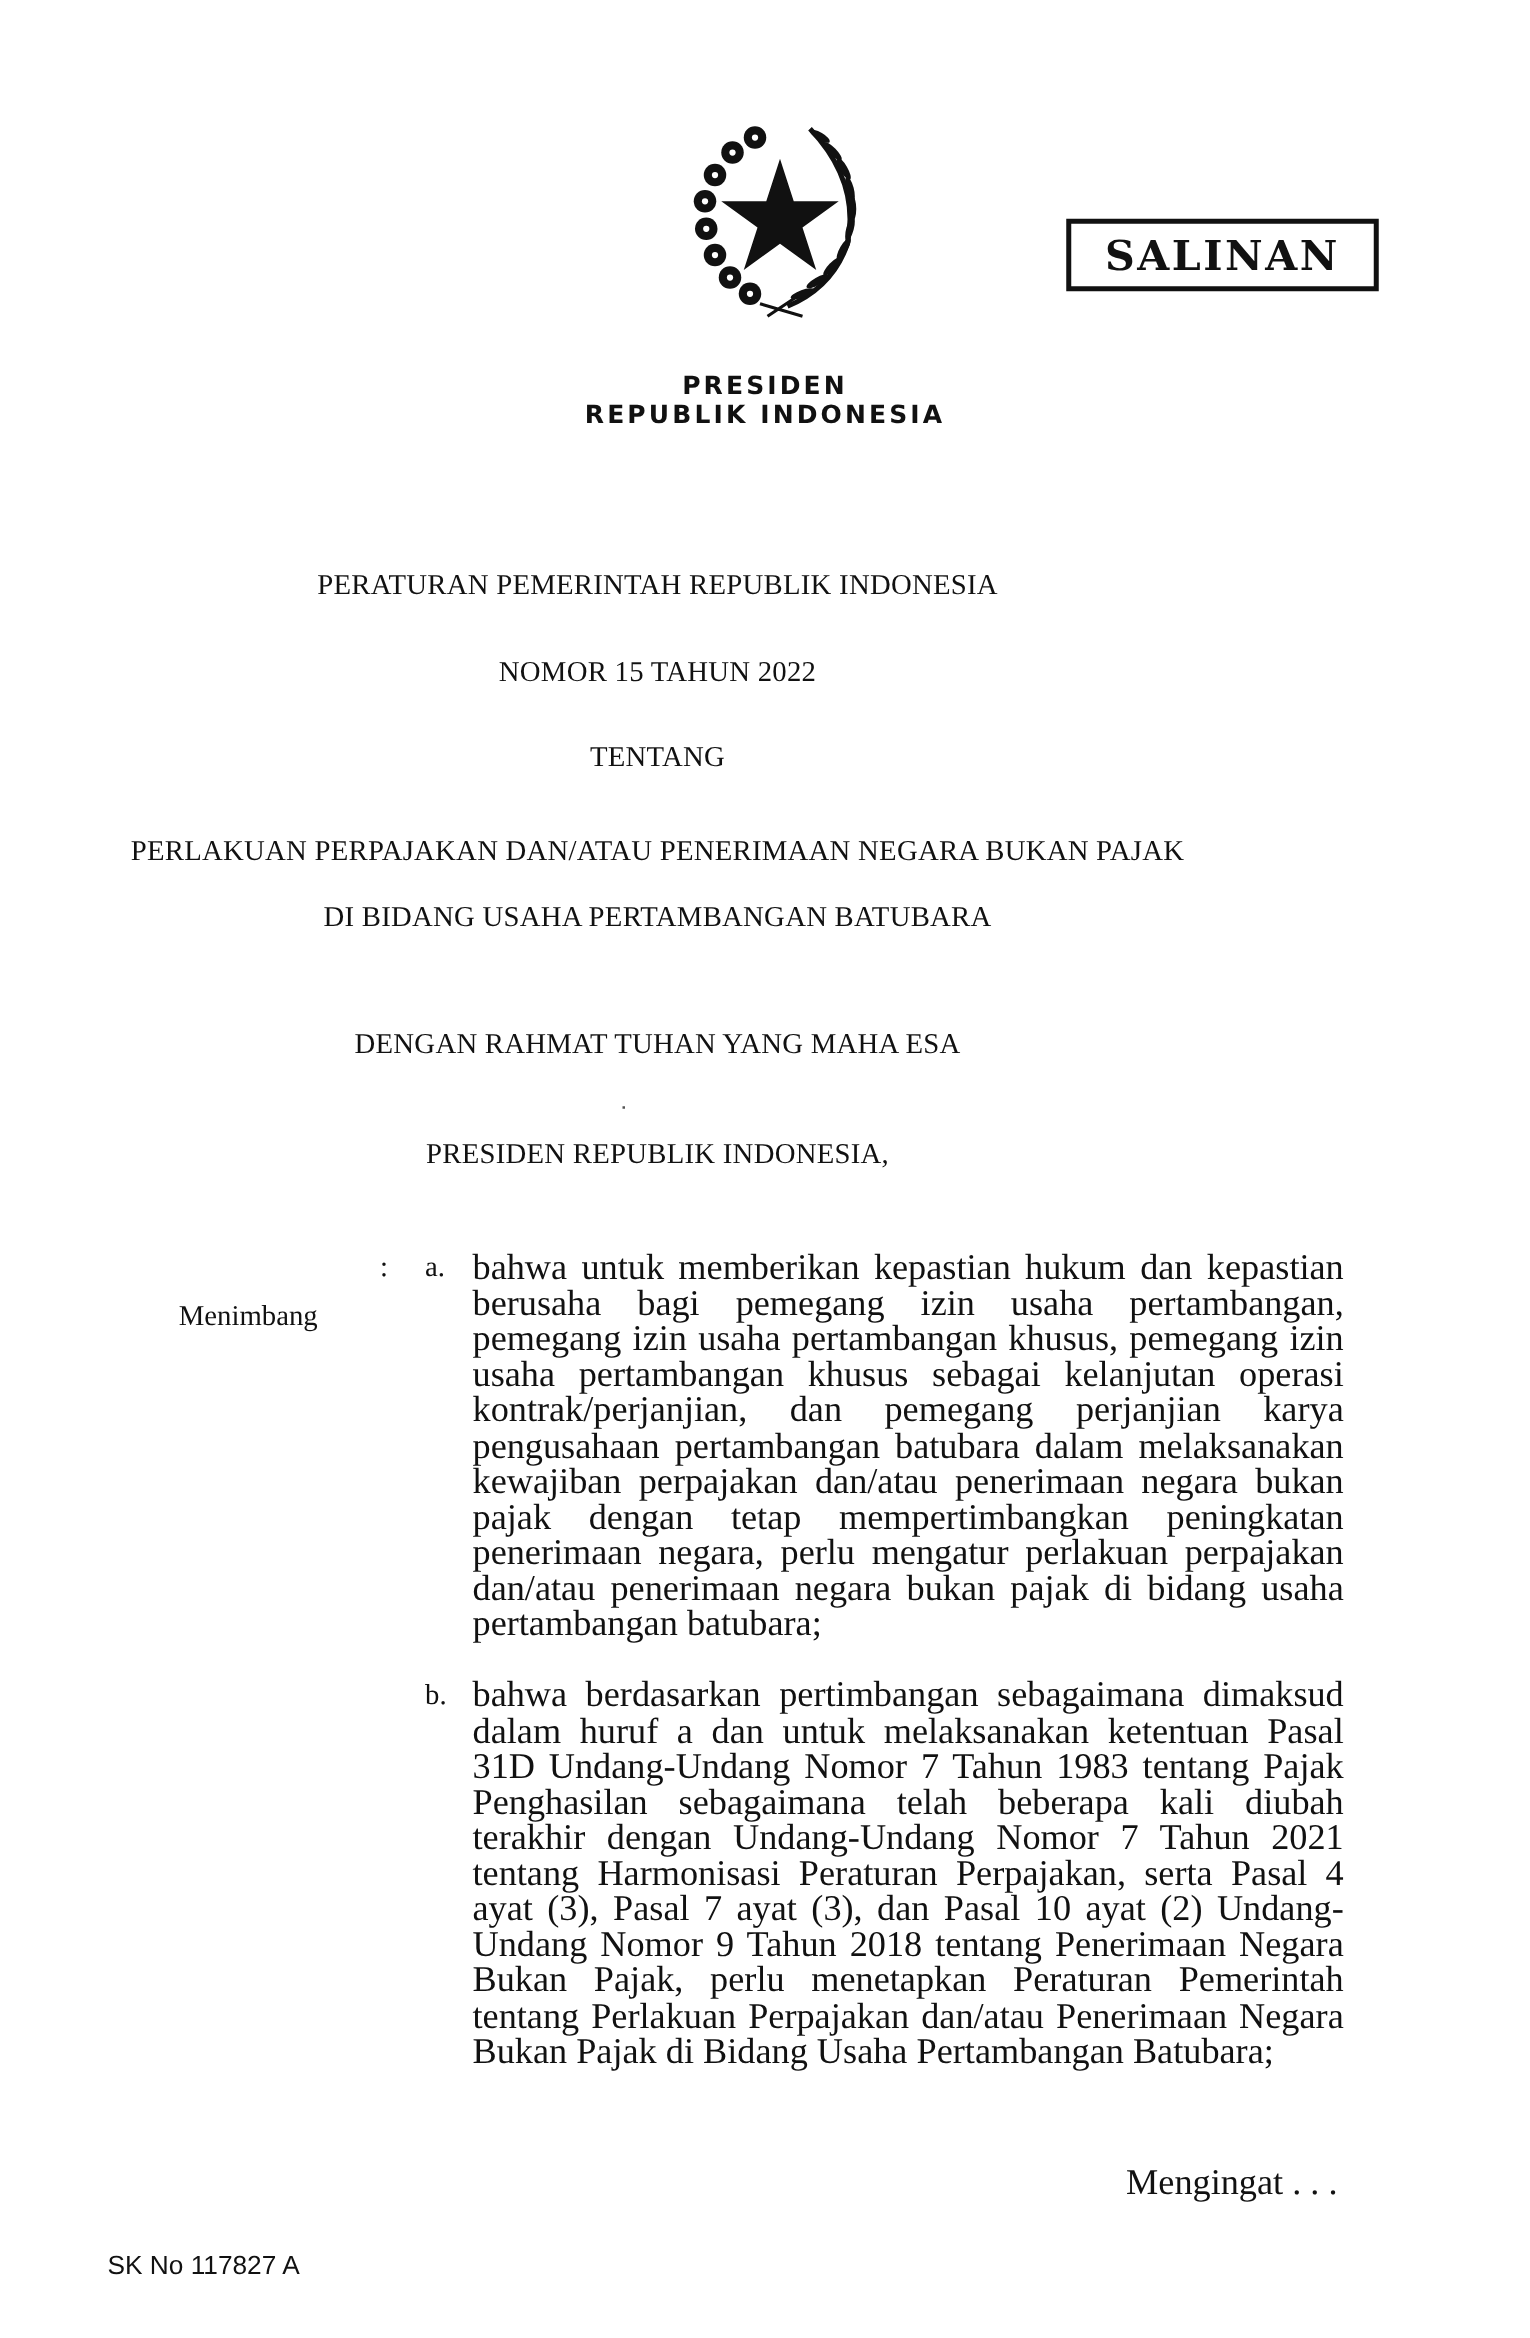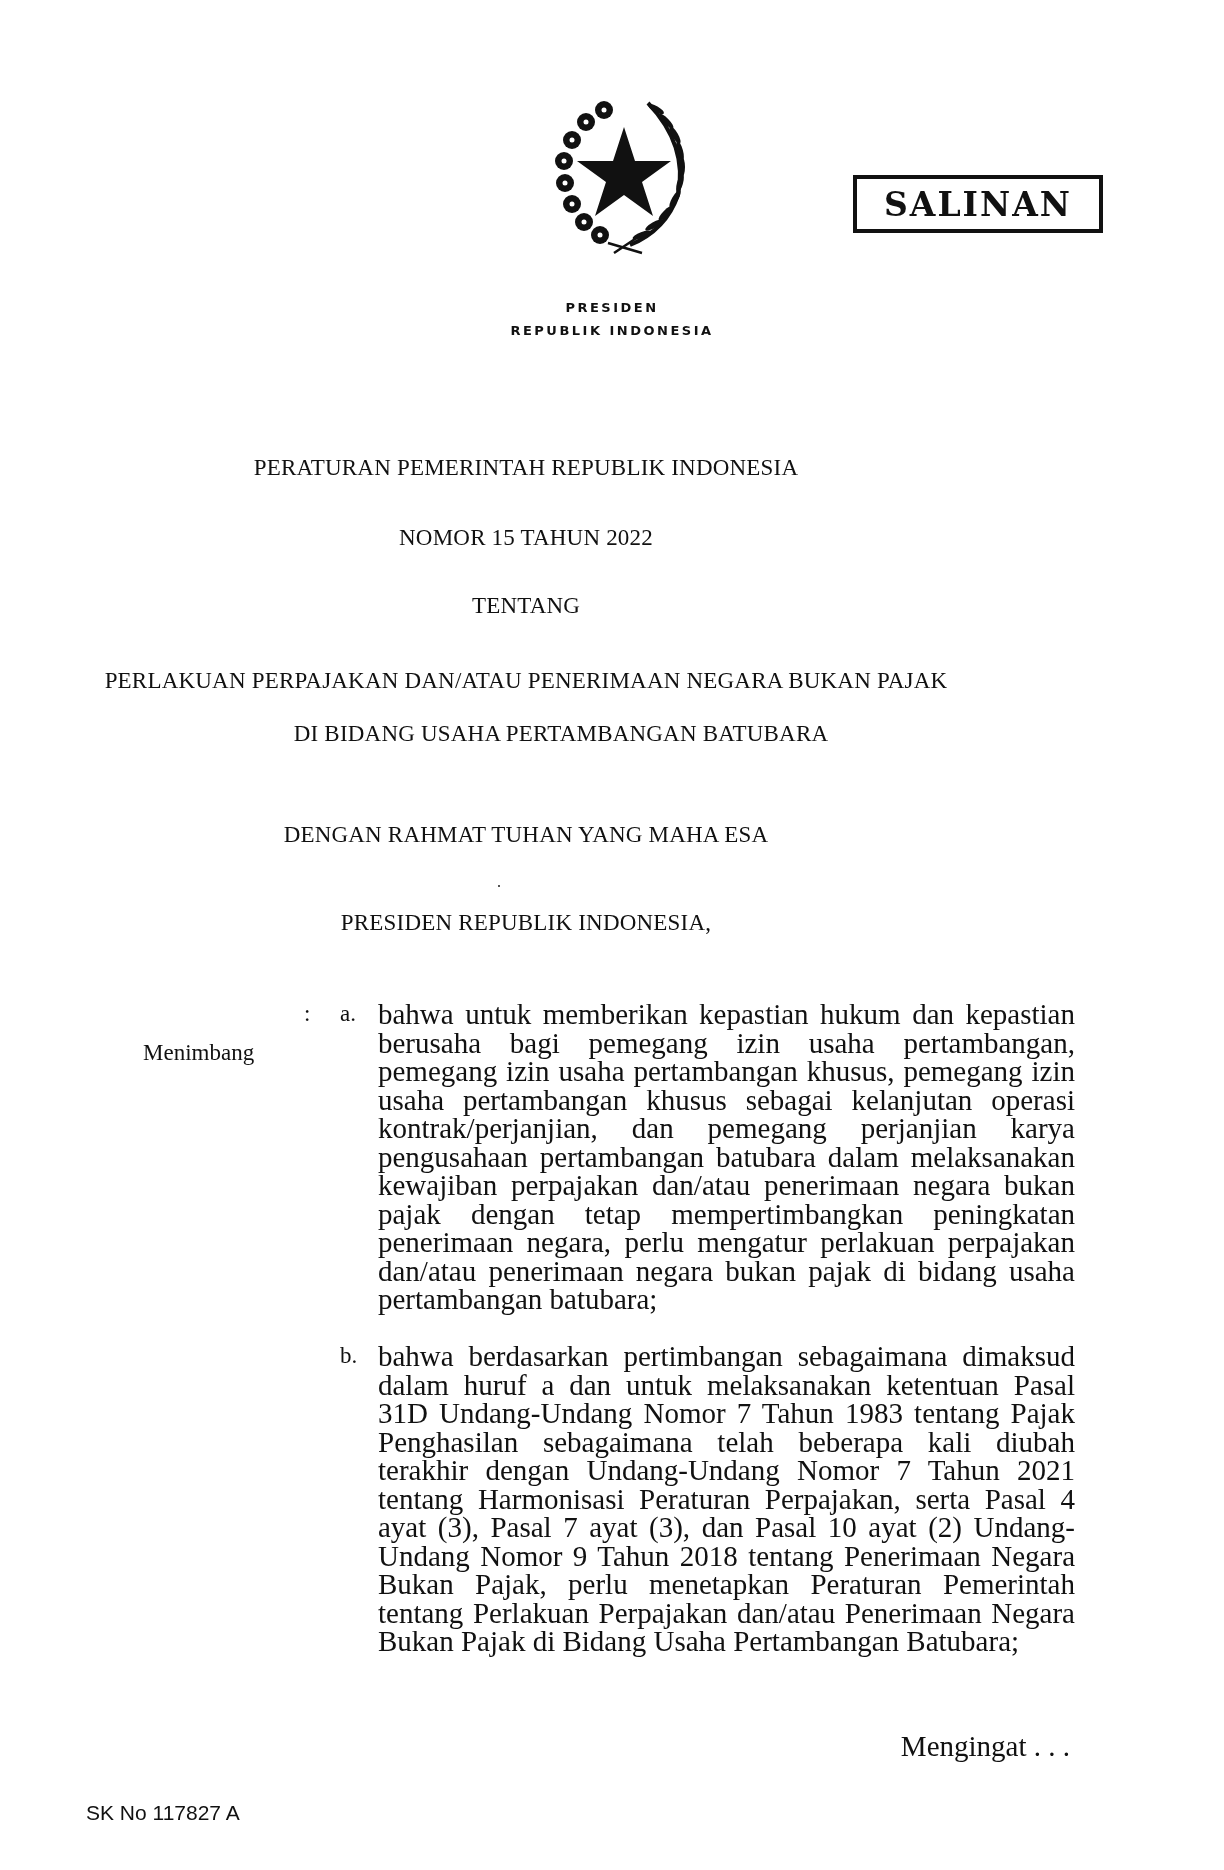--- a/index.html
+++ b/index.html
@@ -4,21 +4,21 @@
   <style>
     html, body { margin: 0; padding: 0; background: #ffffff; }
     body { width: 1224px; height: 1870px; position: relative; overflow: hidden; color: #111111;
       font-family: "Liberation Serif", "DejaVu Serif", serif; }
     .abs { position: absolute; }
     .emblem { left: 538px; top: 85px; width: 168px; height: 170px; }
     .salinan-box { left: 816px; top: 175px; width: 250px; height: 58px; border: 4px solid #111; box-sizing: border-box;
       display: flex; align-items: center; justify-content: center; margin-left: 37px; }
     .salinan-text { font-family: "DejaVu Serif", serif; font-weight: bold; font-size: 33px; letter-spacing: 2px; }
     .header-label { left: 0; width: 1224px; text-align: center; font-family: "DejaVu Sans", sans-serif; font-weight: bold;
-      font-size: 13px; letter-spacing: 2.5px; line-height: 22px; }
+      font-size: 20px; letter-spacing: 2.5px; line-height: 22px; }
     .title-line { left: 0; width: 1052px; text-align: center; font-size: 23px; line-height: 28px; letter-spacing: 0.2px; }
     .considering { left: 143px; top: 1000px; width: 940px; }
     .consider-label { position: absolute; left: 0; top: 0; font-size: 23px; line-height: 28.5px; margin-top: 39px; }
     .consider-colon { position: absolute; left: 161px; top: 0; font-size: 23px; line-height: 28.5px; }
     .item { position: absolute; left: 197px; width: 878px; }
     .item-marker { position: absolute; left: 0; top: 0; font-size: 23px; line-height: 28.5px; }
     .item-text { position: absolute; left: 38px; top: 0; width: 697px; font-size: 29px; line-height: 28.5px;
       text-align: justify; text-align-last: left; hyphens: none; }
     .continuation { right: 154px; top: 1732px; font-size: 29px; line-height: 28px; }
     .footer-sk { left: 86px; top: 1800px; font-family: "Liberation Sans", sans-serif; font-size: 21px; line-height: 26px; }
@@ -74,21 +74,21 @@
   <span class="salinan-text">SALINAN</span>
 </div>
 
 <div class="abs header-label" style="top:297px;">PRESIDEN</div>
 <div class="abs header-label" style="top:320px;">REPUBLIK INDONESIA</div>
 
 <div class="abs title-line" style="top:454px;">PERATURAN PEMERINTAH REPUBLIK INDONESIA</div>
 <div class="abs title-line" style="top:524px;">NOMOR 15 TAHUN 2022</div>
 <div class="abs title-line" style="top:592px;">TENTANG</div>
 <div class="abs title-line" style="top:667px;">PERLAKUAN PERPAJAKAN DAN/ATAU PENERIMAAN NEGARA BUKAN PAJAK</div>
-<div class="abs title-line" style="top:720px;padding-left:35px;">DI BIDANG USAHA PERTAMBANGAN BATUBARA</div>
+<div class="abs title-line" style="top:720px;">DI BIDANG USAHA PERTAMBANGAN BATUBARA</div>
 
 <div class="abs title-line" style="top:821px;">DENGAN RAHMAT TUHAN YANG MAHA ESA</div>
 <div class="abs speck" style="left:498px; top:885px;"></div>
 <div class="abs title-line" style="top:909px;">PRESIDEN REPUBLIK INDONESIA,</div>
 
 <div class="abs considering">
   <span class="consider-label">Menimbang</span>
   <span class="consider-colon">:</span>
 
   <div class="item" style="top:0;">

